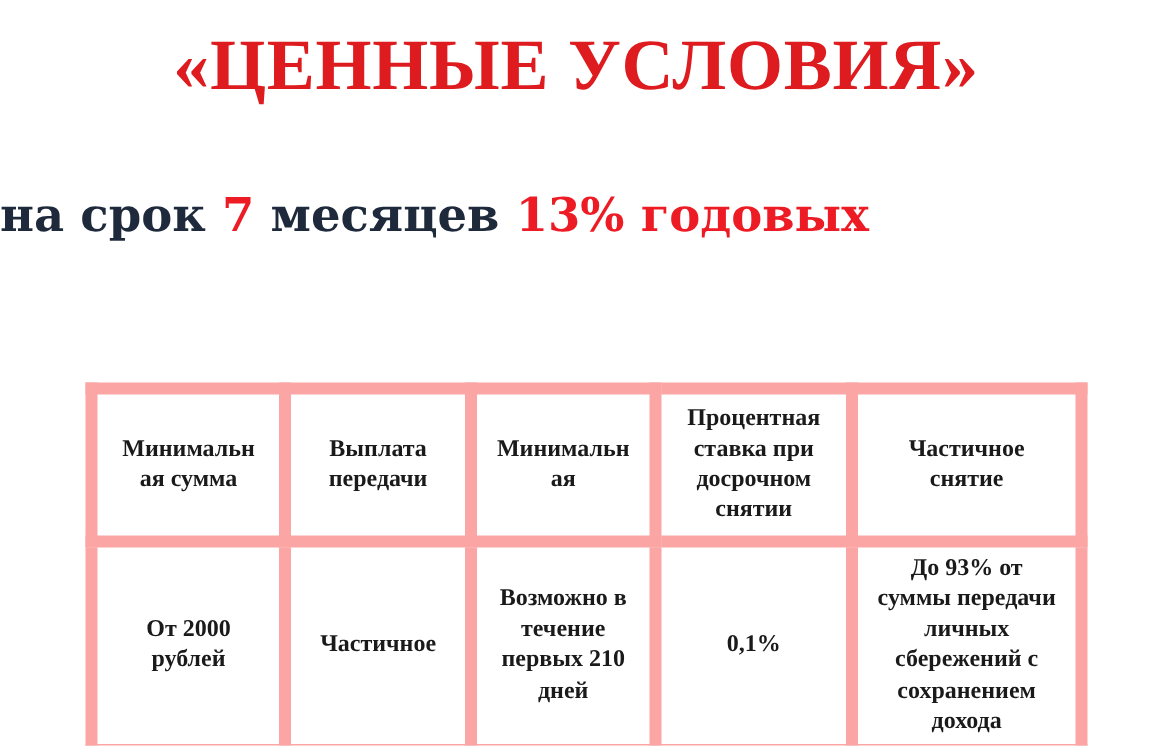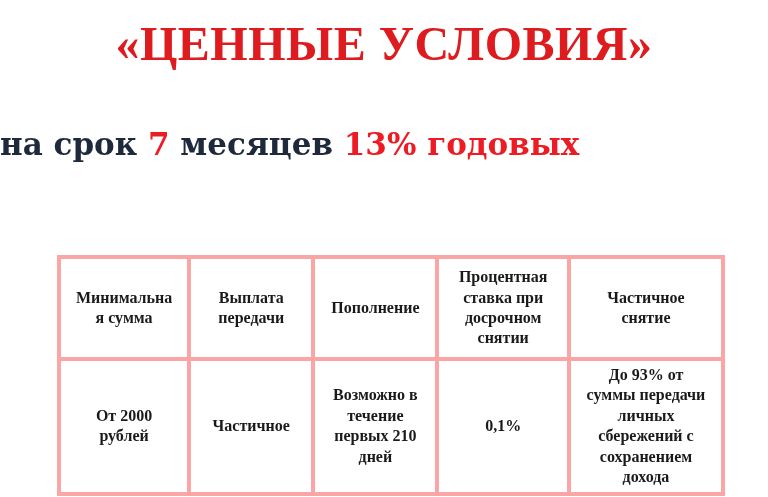--- a/index.html
+++ b/index.html
@@ -47,21 +47,21 @@
     position: absolute;
     left: 57px;
     top: 255px;
     width: 668px;
     border-collapse: collapse;
     table-layout: fixed;
     font-family: "Liberation Serif", "DejaVu Serif", serif;
     color: #1a1a1a;
   }
   .cond-table th, .cond-table td {
-    border: 4px solid #fca5a5;
+    border: 8px solid #fca5a5;
     font-weight: bold;
     font-size: 16px;
     line-height: 1.28;
     text-align: center;
     vertical-align: middle;
     padding: 4px 13px;
     word-wrap: break-word;
   }
   .cond-table thead tr { height: 102px; }
   .cond-table tbody tr { height: 103px; }
@@ -80,21 +80,21 @@
       <col style="width:19.6%">
       <col style="width:18.7%">
       <col style="width:18.7%">
       <col style="width:19.8%">
       <col style="width:23.2%">
     </colgroup>
     <thead>
       <tr>
         <th>Минимальная сумма</th>
         <th>Выплата передачи</th>
-        <th>Пополнение</th>
+        <th>Минимальная</th>
         <th>Процентная ставка при досрочном снятии</th>
         <th>Частичное снятие</th>
       </tr>
     </thead>
     <tbody>
       <tr>
         <td>От 2000 рублей</td>
         <td>Частичное</td>
         <td>Возможно в течение первых 210 дней</td>
         <td>0,1%</td>

